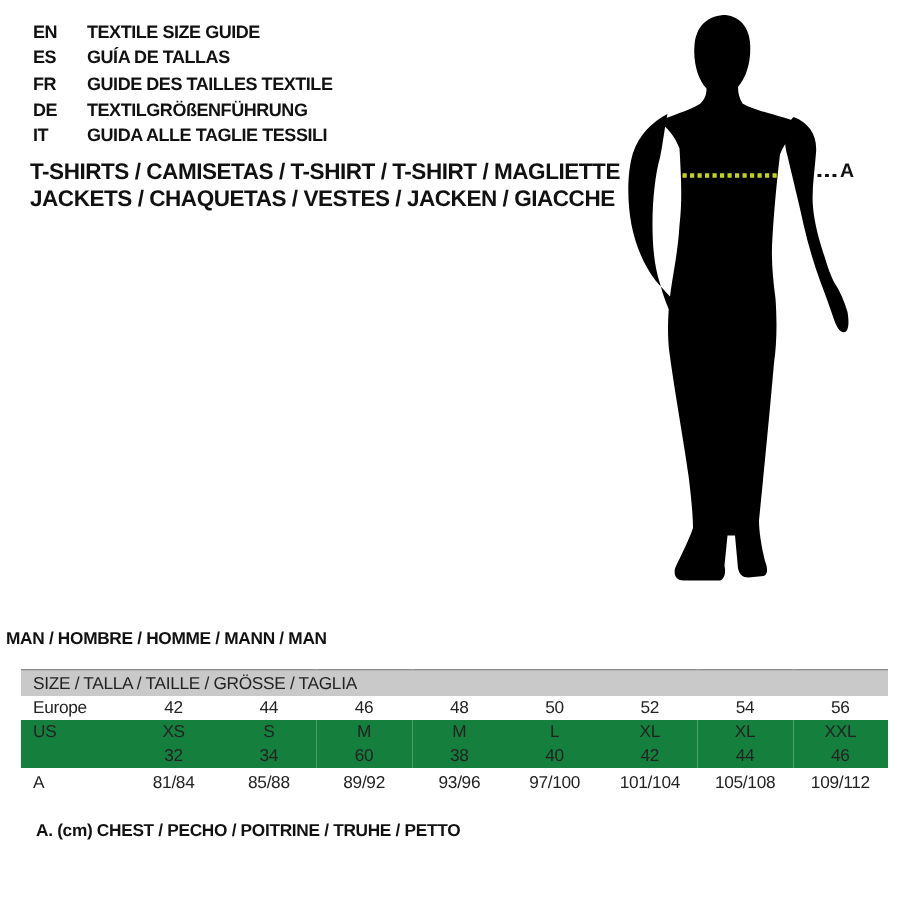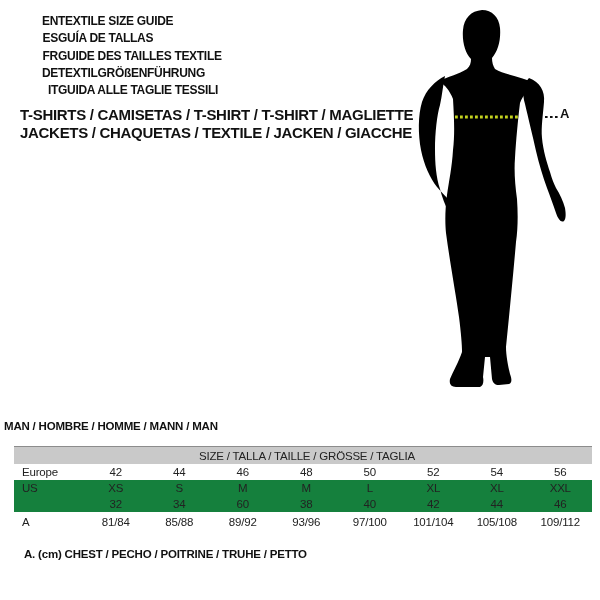--- a/index.html
+++ b/index.html
@@ -1,40 +1,40 @@
 <!DOCTYPE html>
 <html><head>
 <meta charset="utf-8">
 <style>
   html,body{margin:0;padding:0;background:#fff;}
   #canvas{
     position:relative;width:600px;height:600px;background:#ffffff;overflow:hidden;
     font-family:"Liberation Sans",sans-serif;color:#111;
   }
   
-  .lang-list{position:absolute;left:22px;top:13px;text-align:right;}
+  .lang-list{position:absolute;left:22px;top:13px;}
   .lang-row{display:flex;font-size:12px;font-weight:bold;line-height:17.3px;letter-spacing:-0.3px;}
   .lang-code{width:36px;flex:0 0 36px;}
   
   .categories{position:absolute;left:20px;top:106px;font-size:15px;font-weight:bold;line-height:18px;letter-spacing:-0.3px;}
   
   .figure-wrap{position:absolute;left:395px;top:5px;width:185px;height:385px;}
   .measure-label{position:absolute;left:560px;top:106px;font-size:13px;font-weight:bold;letter-spacing:0;}
   
   .man-label{position:absolute;left:4px;top:420px;font-size:11.5px;font-weight:bold;letter-spacing:-0.2px;}
   
   .size-table{
     position:absolute;left:14px;top:446px;width:578px;
     border-collapse:collapse;table-layout:fixed;
     font-size:11.5px;color:#222;letter-spacing:-0.2px;
     border-top:1px solid #8c8c8c;
   }
   .size-table td,.size-table th{padding:0;vertical-align:middle;font-weight:normal;text-align:center;}
   .size-table .lbl{text-align:left;padding-left:8px;}
-  .size-table thead th{background:#c9c9c9;height:17px;text-align:center;padding-left:8px;}
+  .size-table thead th{background:#c9c9c9;height:17px;text-align:left;padding-left:8px;}
   .size-table tbody tr{height:16px;}
   .size-table tbody tr.alt{background:#15803d;}
   .size-table tbody tr.last{height:19px;}
   
   .footnote{position:absolute;left:24px;top:548px;font-size:11.5px;font-weight:bold;letter-spacing:-0.2px;}
 </style>
 </head>
 <body>
 
 <div id="canvas">
@@ -57,21 +57,21 @@
       <span>TEXTILGRÖßENFÜHRUNG</span>
     </div>
     <div class="lang-row">
       <span class="lang-code">IT</span>
       <span>GUIDA ALLE TAGLIE TESSILI</span>
     </div>
   </div>
 
   <div class="categories">
     <div>T-SHIRTS / CAMISETAS / T-SHIRT / T-SHIRT / MAGLIETTE</div>
-    <div>JACKETS / CHAQUETAS / TEXTILE / JACKEN / GIACCHE</div>
+    <div>JACKETS / CHAQUETAS / VESTES / JACKEN / GIACCHE</div>
   </div>
 
   <div class="figure-wrap">
     <svg width="185" height="385" viewBox="0 0 185 385" xmlns="http://www.w3.org/2000/svg">
 
       <path d="M 87,5
            C 76,6 69,13 68,25
            C 67,36 70,48 76,54
            C 76,58 75,61 72,64
            C 64,69 52,72 44,76

